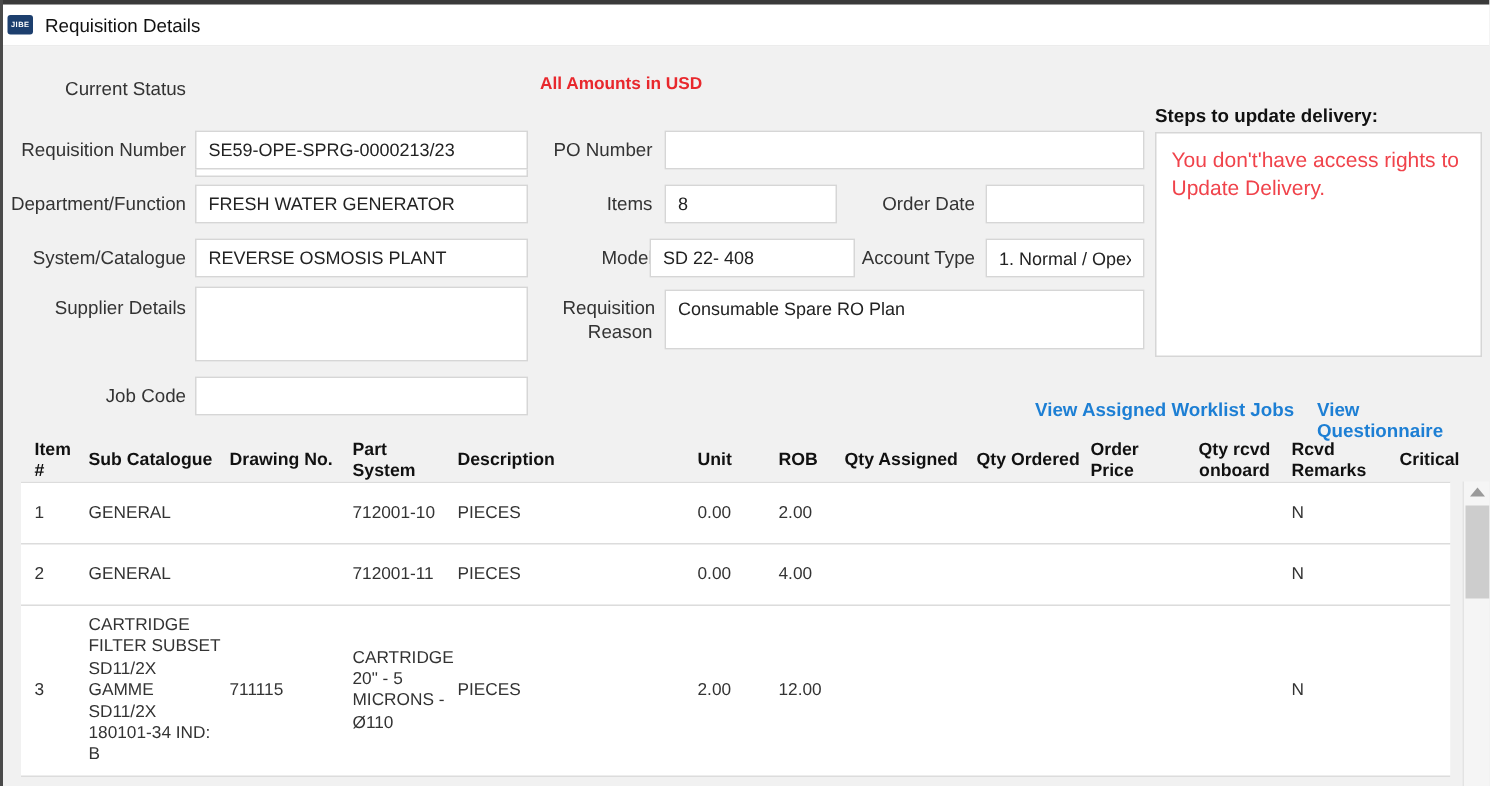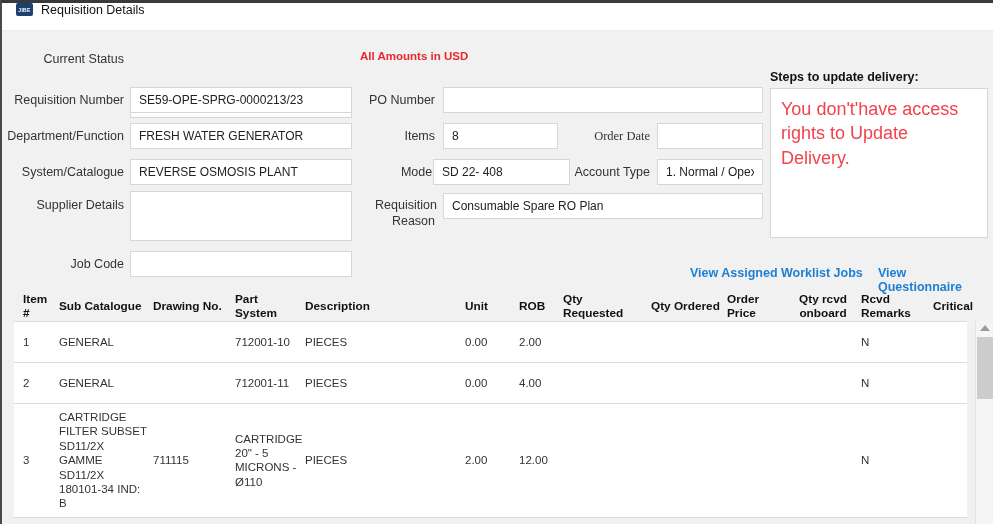--- a/index.html
+++ b/index.html
@@ -2,32 +2,32 @@
 <html><head>
 <meta charset="utf-8">
 <style>
   * { margin:0; padding:0; box-sizing:border-box; }
   html,body { width:993px; height:524px; }
   body { font-family:"Liberation Sans","DejaVu Sans",sans-serif; background:#f1f1f1; position:relative; overflow:hidden; }
 
   .top-edge   { position:absolute; left:0; top:0; width:993px; height:3px; background:#3a3a3a; z-index:9; }
   .left-edge  { position:absolute; left:0; top:0; width:2px; height:524px; background:#4a4a4a; z-index:9; }
 
-  .titlebar { position:absolute; left:0; top:3px; width:993px; height:28px; background:#ffffff; border-bottom:1px solid #ececec; display:flex; align-items:flex-start; padding-left:16px; }
+  .titlebar { position:absolute; left:0; top:3px; width:993px; height:28px; background:#ffffff; border-bottom:1px solid #ececec; display:flex; align-items:center; padding-left:5px; }
   .app-icon { width:17px; height:13px; background:#1d3f6e; border-radius:2px; color:#fff; font-size:5px; font-weight:bold; display:flex; align-items:center; justify-content:center; letter-spacing:.3px; }
   .title-text { margin-left:8px; font-size:12.5px; color:#111; }
 
   .lbl { position:absolute; font-size:12.5px; color:#333; text-align:right; }
   .input, .tarea { position:absolute; background:#fff; border:1px solid #d6d6d6; font-family:inherit; font-size:12px; color:#222; padding:0 8px; height:26px; outline:none; }
   .tarea { padding:5px 8px; resize:none; }
 
   .usd-note { position:absolute; left:360px; top:50px; font-size:11.5px; font-weight:bold; color:#e8282d; }
 
   .panel-title { position:absolute; left:770px; top:70px; font-size:12.5px; font-weight:bold; color:#111; }
-  .panel-box { position:absolute; left:770px; top:88px; width:218px; height:150px; background:#fff; border:1px solid #d6d6d6; padding:8px 10px; font-size:18px; color:#f0434b; line-height:1.35; }
+  .panel-box { position:absolute; left:770px; top:88px; width:218px; height:150px; background:#fff; border:1px solid #d6d6d6; padding:8px 10px; font-size:14px; color:#f0434b; line-height:1.35; }
 
   .link { position:absolute; top:266px; font-size:12.5px; font-weight:bold; color:#1d7fd4; cursor:pointer; text-decoration:none; }
 
   .grid-cols { display:grid; grid-template-columns:36px 94px 82px 70px 160px 54px 44px 88px 76px 64px 70px 72px 40px; }
   .thead { position:absolute; left:14px; top:291px; width:950px; padding-left:6px; align-items:center; }
   .thead .th { font-size:11.8px; font-weight:bold; color:#111; padding:2px 3px; line-height:1.15; }
   .th.center { text-align:center; }
 
   .tbody { position:absolute; left:14px; top:321px; width:953px; height:203px; overflow:hidden; }
   .trow { background:#fff; border-top:1px solid #dcdcdc; padding-left:6px; align-items:center; min-height:41px; }
@@ -67,46 +67,46 @@
 <span class="lbl" style="left:10px; top:257px; width:114px;">Job Code</span>
 <input class="input" style="left: 130px; top: 251px; width: 222px;" value="">
 
 <span class="usd-note">All Amounts in USD</span>
 
 <span class="lbl" style="left:355px; top:93px; width:80px;">PO Number</span>
 <input class="input" style="left: 443px; top: 87px; width: 320px;" value="">
 
 <span class="lbl" style="left:355px; top:129px; width:80px;">Items</span>
 <input class="input" style="left: 443px; top: 123px; width: 115px;" value="8">
-<span class="lbl" style="left:570px; top:129px; width:80px;font-family:Liberation Serif, serif;">Order Date</span>
+<span class="lbl" style="left:570px; top:129px; width:80px;">Order Date</span>
 <input class="input" style="left: 657px; top: 123px; width: 106px;" value="">
 
 <span class="lbl" style="left:355px; top:165px; width:80px;">Model</span>
 <input class="input" style="left: 433px; top: 159px; width: 137px;" value="SD 22- 408">
 <span class="lbl" style="left:560px; top:165px; width:90px;">Account Type</span>
 <input class="input" style="left: 657px; top: 159px; width: 106px;" value="1. Normal / Opex">
 
 <span class="lbl" style="left:375px; top:197px; width:60px; line-height:1.3;">Requisition Reason</span>
-<textarea class="tarea" style="left: 443px; top: 193px; width: 320px; height: 26px;">Consumable Spare RO Plan</textarea>
+<textarea class="tarea" style="left: 443px; top: 193px; width: 320px; height: 40px;">Consumable Spare RO Plan</textarea>
 
 <div class="panel-title">Steps to update delivery:</div>
 <div class="panel-box">You don't'have access rights to Update Delivery.</div>
 
 <a class="link" style="left:690px;">View Assigned Worklist Jobs</a>
 <a class="link" style="left:878px;">View Questionnaire</a>
 
 <div class="thead grid-cols">
   <div class="th">Item #</div>
   <div class="th">Sub Catalogue</div>
   <div class="th">Drawing No.</div>
   <div class="th">Part System</div>
   <div class="th">Description</div>
   <div class="th">Unit</div>
   <div class="th">ROB</div>
-  <div class="th">Qty Requested</div>
+  <div class="th">Qty Assigned</div>
   <div class="th">Qty Ordered</div>
   <div class="th">Order Price</div>
   <div class="th center">Qty rcvd onboard</div>
   <div class="th">Rcvd Remarks</div>
   <div class="th">Critical</div>
 </div>
 
 <div class="tbody">
   <div class="trow grid-cols">
     <div class="td">1</div>

